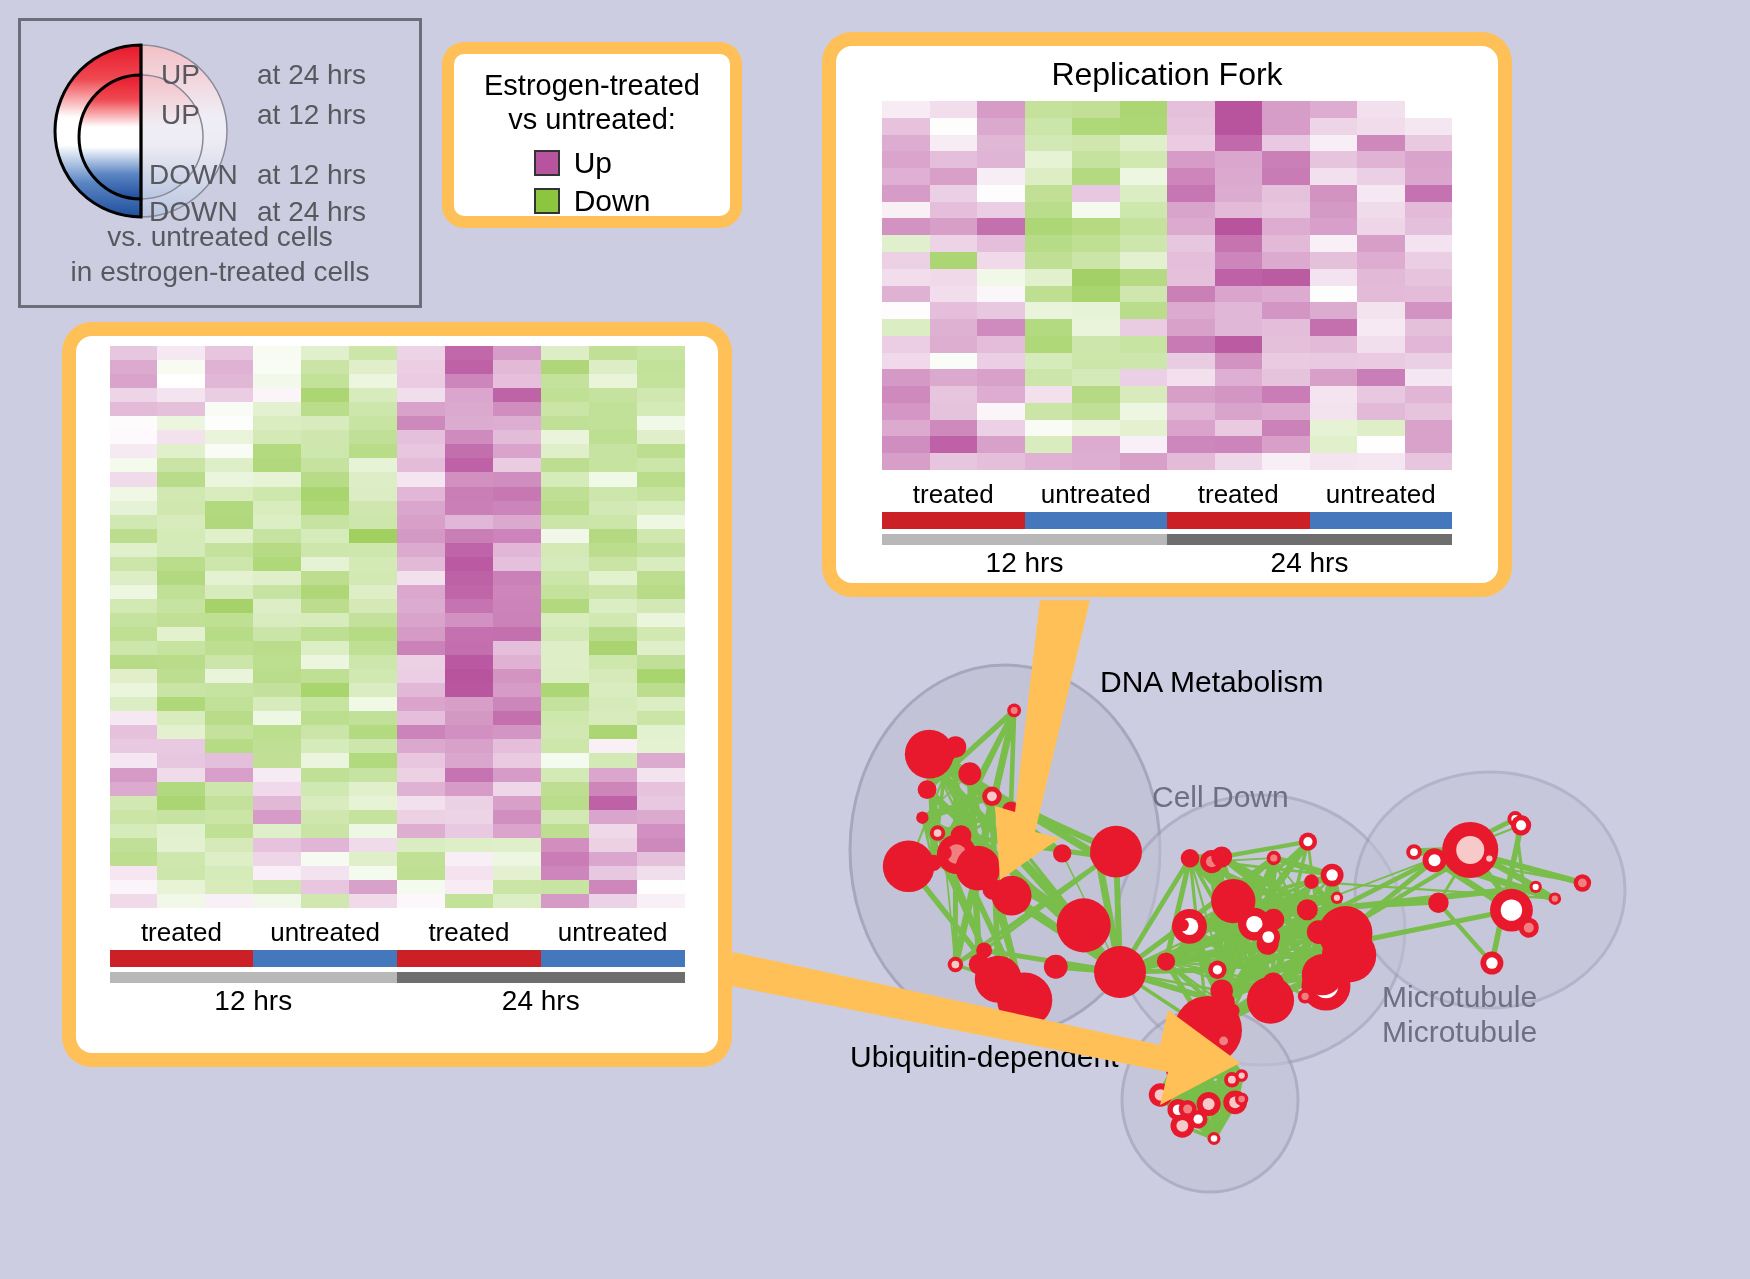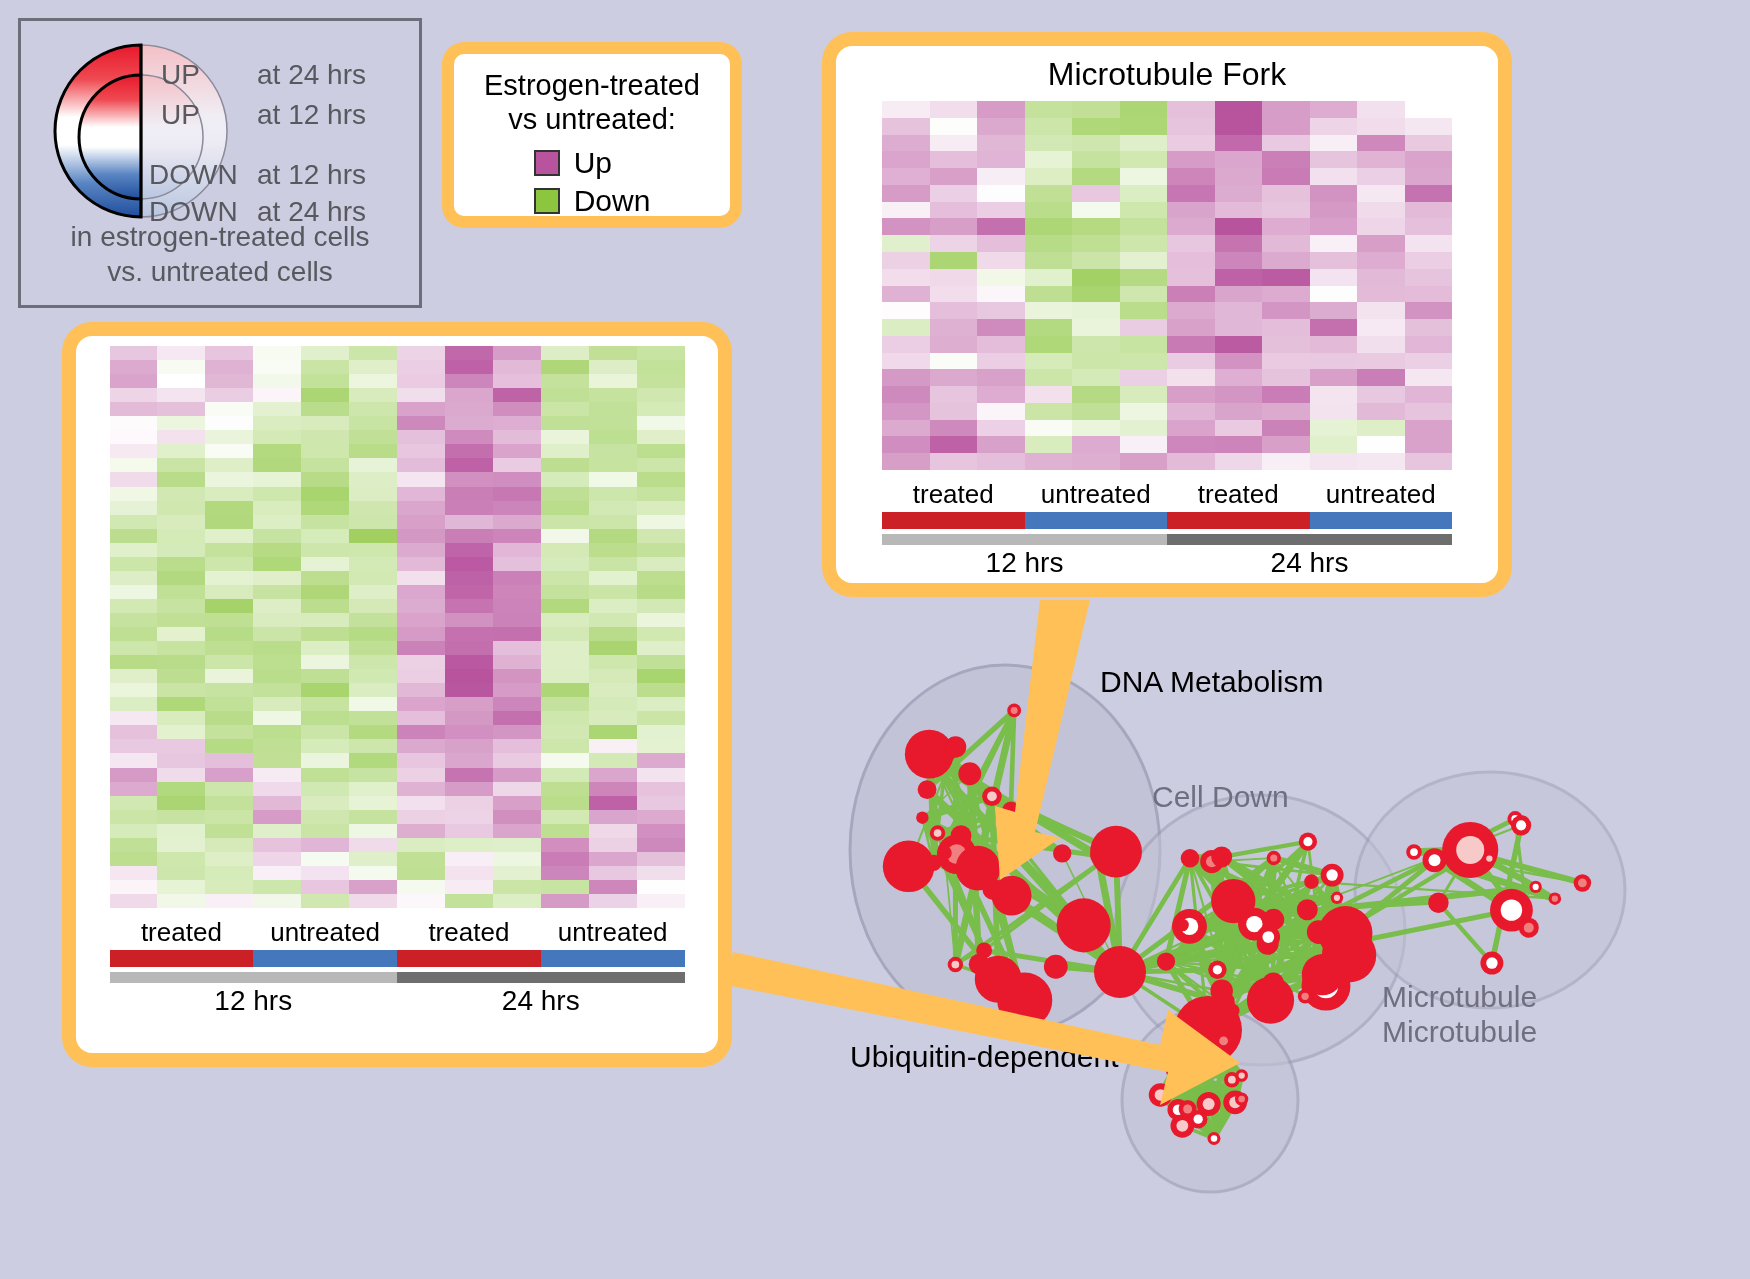--- a/index.html
+++ b/index.html
@@ -104,22 +104,22 @@
     <span style="display:inline-block;width:96px">UP</span><span>at 12 hrs</span>
   </div>
   <div class="key-row" style="left:128px;top:138px;">
     <span style="display:inline-block;width:108px">DOWN</span><span>at 12 hrs</span>
   </div>
   <div class="key-row" style="left:128px;top:175px;">
     <span style="display:inline-block;width:108px">DOWN</span><span>at 24 hrs</span>
   </div>
 
   <div id="key-footer">
+    <div>vs. untreated cells</div>
     <div>in estrogen-treated cells</div>
-    <div>vs. untreated cells</div>
   </div>
 </div>
 
 <div class="abs" id="legend-box">
   <div id="legend-inner">
     <div id="legend-title">
       <div>Estrogen-treated</div>
       <div>vs untreated:</div>
     </div>
     <div style="margin-top:6px;">
@@ -130,21 +130,21 @@
       <div class="legend-item">
         <span class="legend-sw" id="sw-down" style="background: rgb(140, 198, 62);"></span>
         <span class="legend-lbl">Down</span>
       </div>
     </div>
   </div>
 </div>
 
 <div class="abs panel" id="panel-rep">
   <div class="panel-inner">
-    <div class="panel-title">Microtubule Fork</div>
+    <div class="panel-title">Replication Fork</div>
     <div class="hm" id="hm-rep" style="width: 570px; height: 382px; grid-template-columns: repeat(12, 1fr); grid-template-rows: repeat(22, 1fr);">
         <div style="background: rgb(247, 236, 244);"></div>
         <div style="background: rgb(241, 221, 236);"></div>
         <div style="background: rgb(214, 155, 199);"></div>
         <div style="background: rgb(196, 226, 155);"></div>
         <div style="background: rgb(193, 224, 150);"></div>
         <div style="background: rgb(172, 214, 116);"></div>
         <div style="background: rgb(229, 192, 219);"></div>
         <div style="background: rgb(184, 83, 158);"></div>
         <div style="background: rgb(214, 157, 200);"></div>

